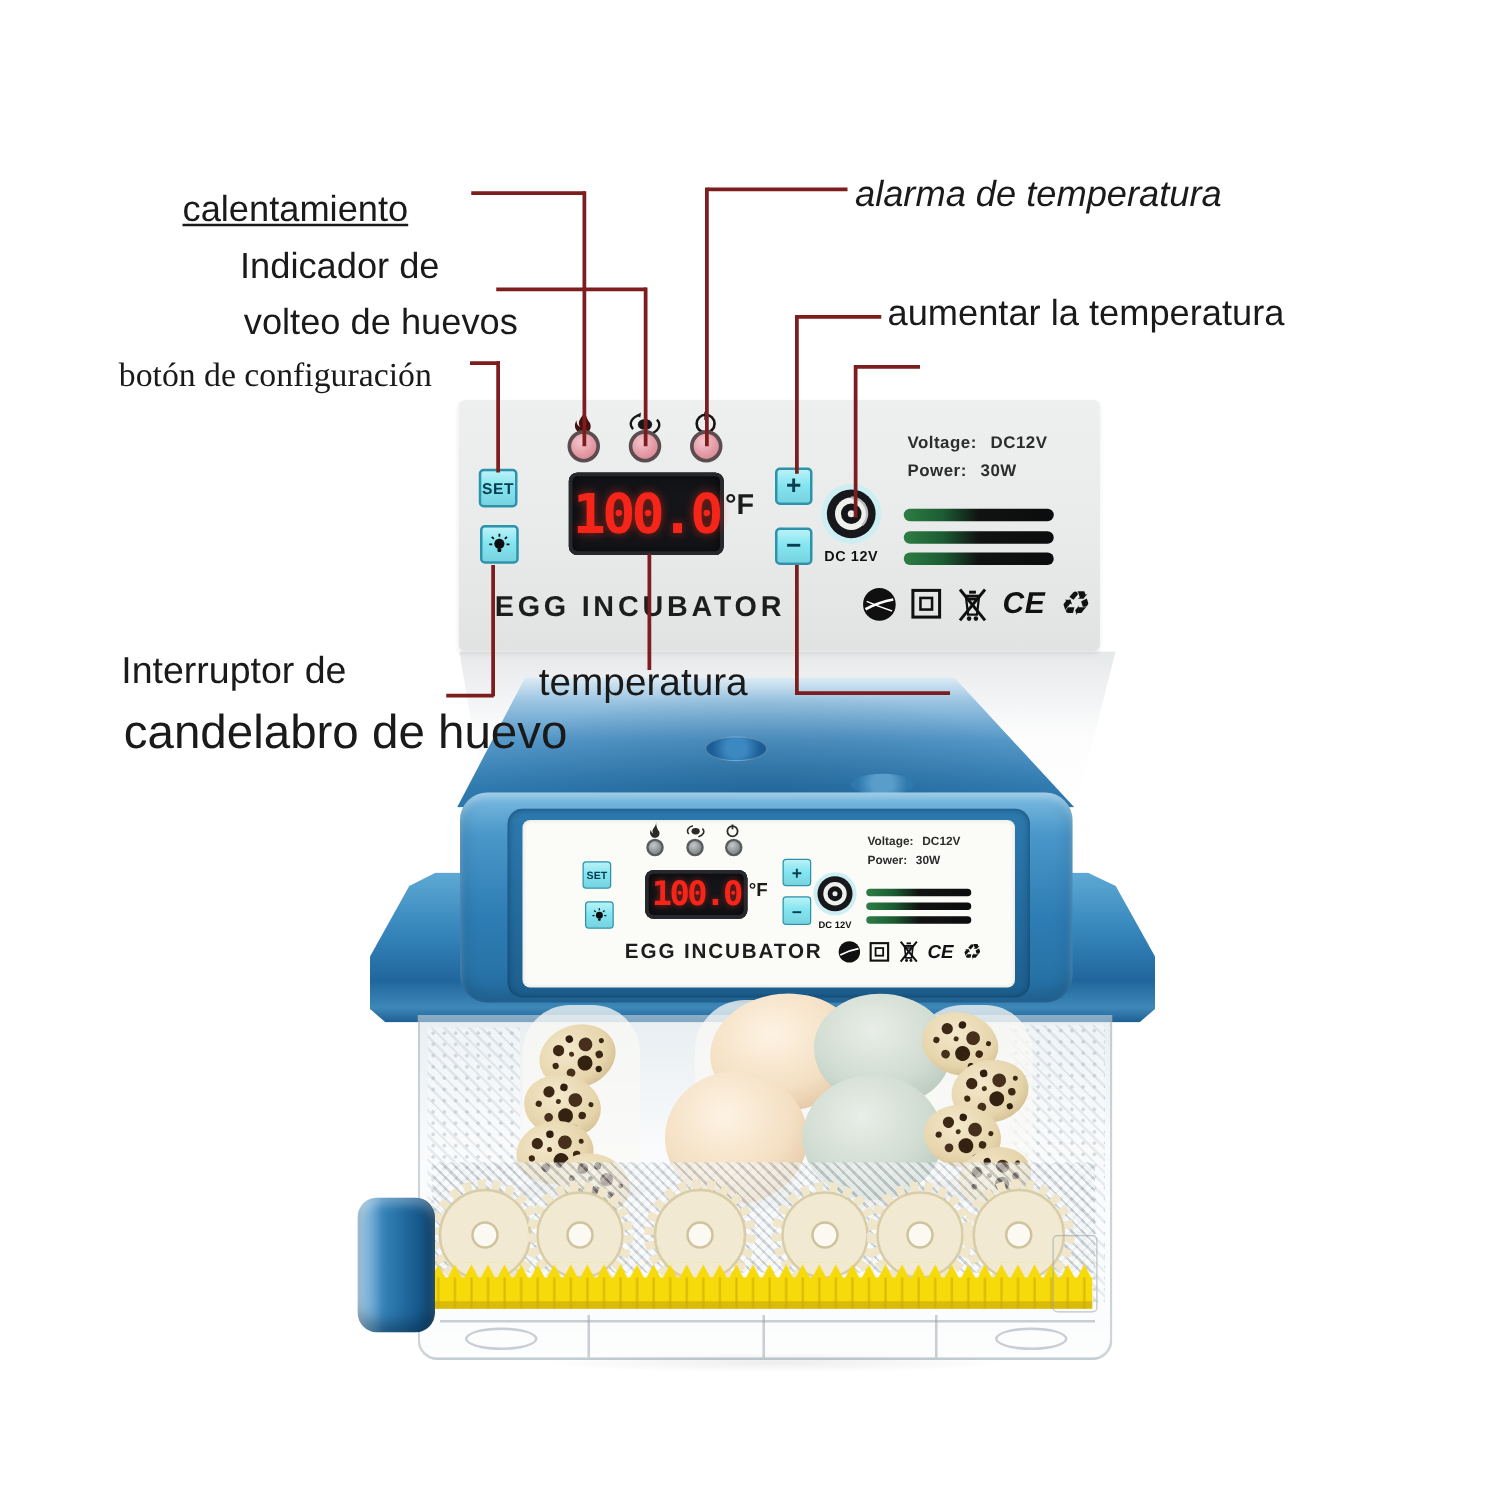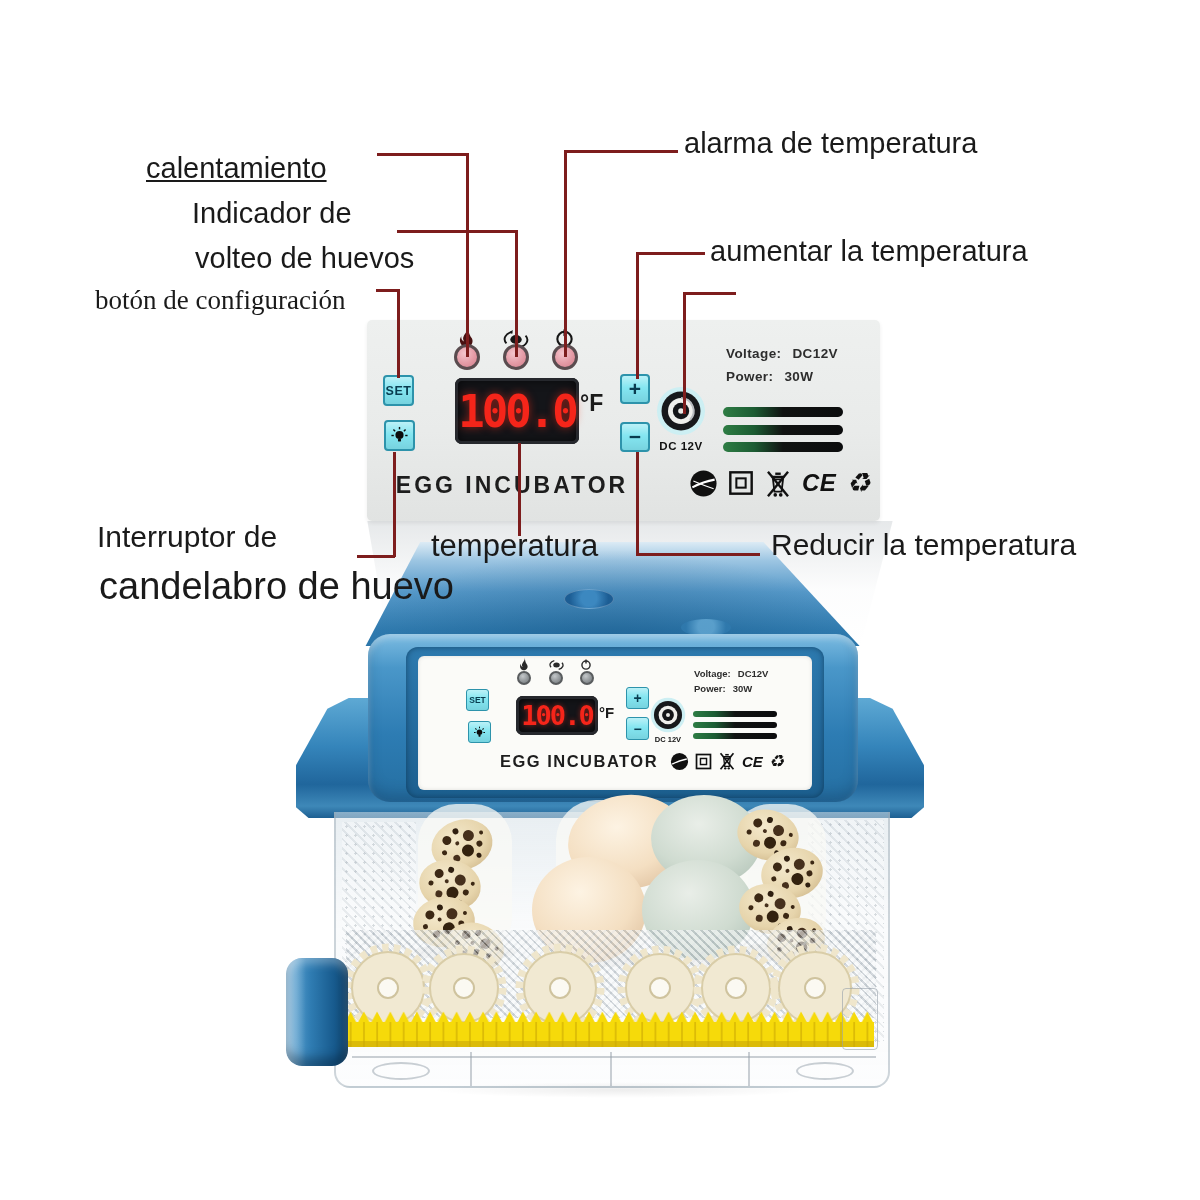--- a/index.html
+++ b/index.html
@@ -449,20 +449,19 @@
   <div class="ln v" style="left:393px;top:452px;height:105px;"></div>
   <div class="ln h" style="left:357px;top:555px;width:38px;"></div>
   <div class="ln v" style="left:518px;top:443px;height:93px;"></div>
   <div class="ln v" style="left:636px;top:452px;height:103px;"></div>
   <div class="ln h" style="left:636px;top:553px;width:124px;"></div>
 
   <div class="label" style="left:146px;top:152px;font-size:29px;text-decoration:underline;">calentamiento</div>
   <div class="label" style="left:192px;top:197px;font-size:29px;">Indicador de</div>
   <div class="label" style="left:195px;top:242px;font-size:29px;">volteo de huevos</div>
   <div class="label" style="left:95px;top:285px;font-size:27px;font-family:Liberation Serif, serif;">botón de configuración</div>
-  <div class="label" style="left:684px;top:127px;font-size:29px;">alarma de temperatura</div>
+  <div class="label" style="left:684px;top:140px;font-size:29px;font-style:italic;">alarma de temperatura</div>
   <div class="label" style="left:710px;top:235px;font-size:29px;">aumentar la temperatura</div>
   <div class="label" style="left:97px;top:520px;font-size:30px;">Interruptor de</div>
   <div class="label" style="left:99px;top:565px;font-size:38px;">candelabro de huevo</div>
   <div class="label" style="left:431px;top:528px;font-size:31px;">temperatura</div>
-  <div class="label" style="left:771px;top:528px;font-size:30px;">Reducir la temperatura</div>
 
 </div>
 
 </body></html>

